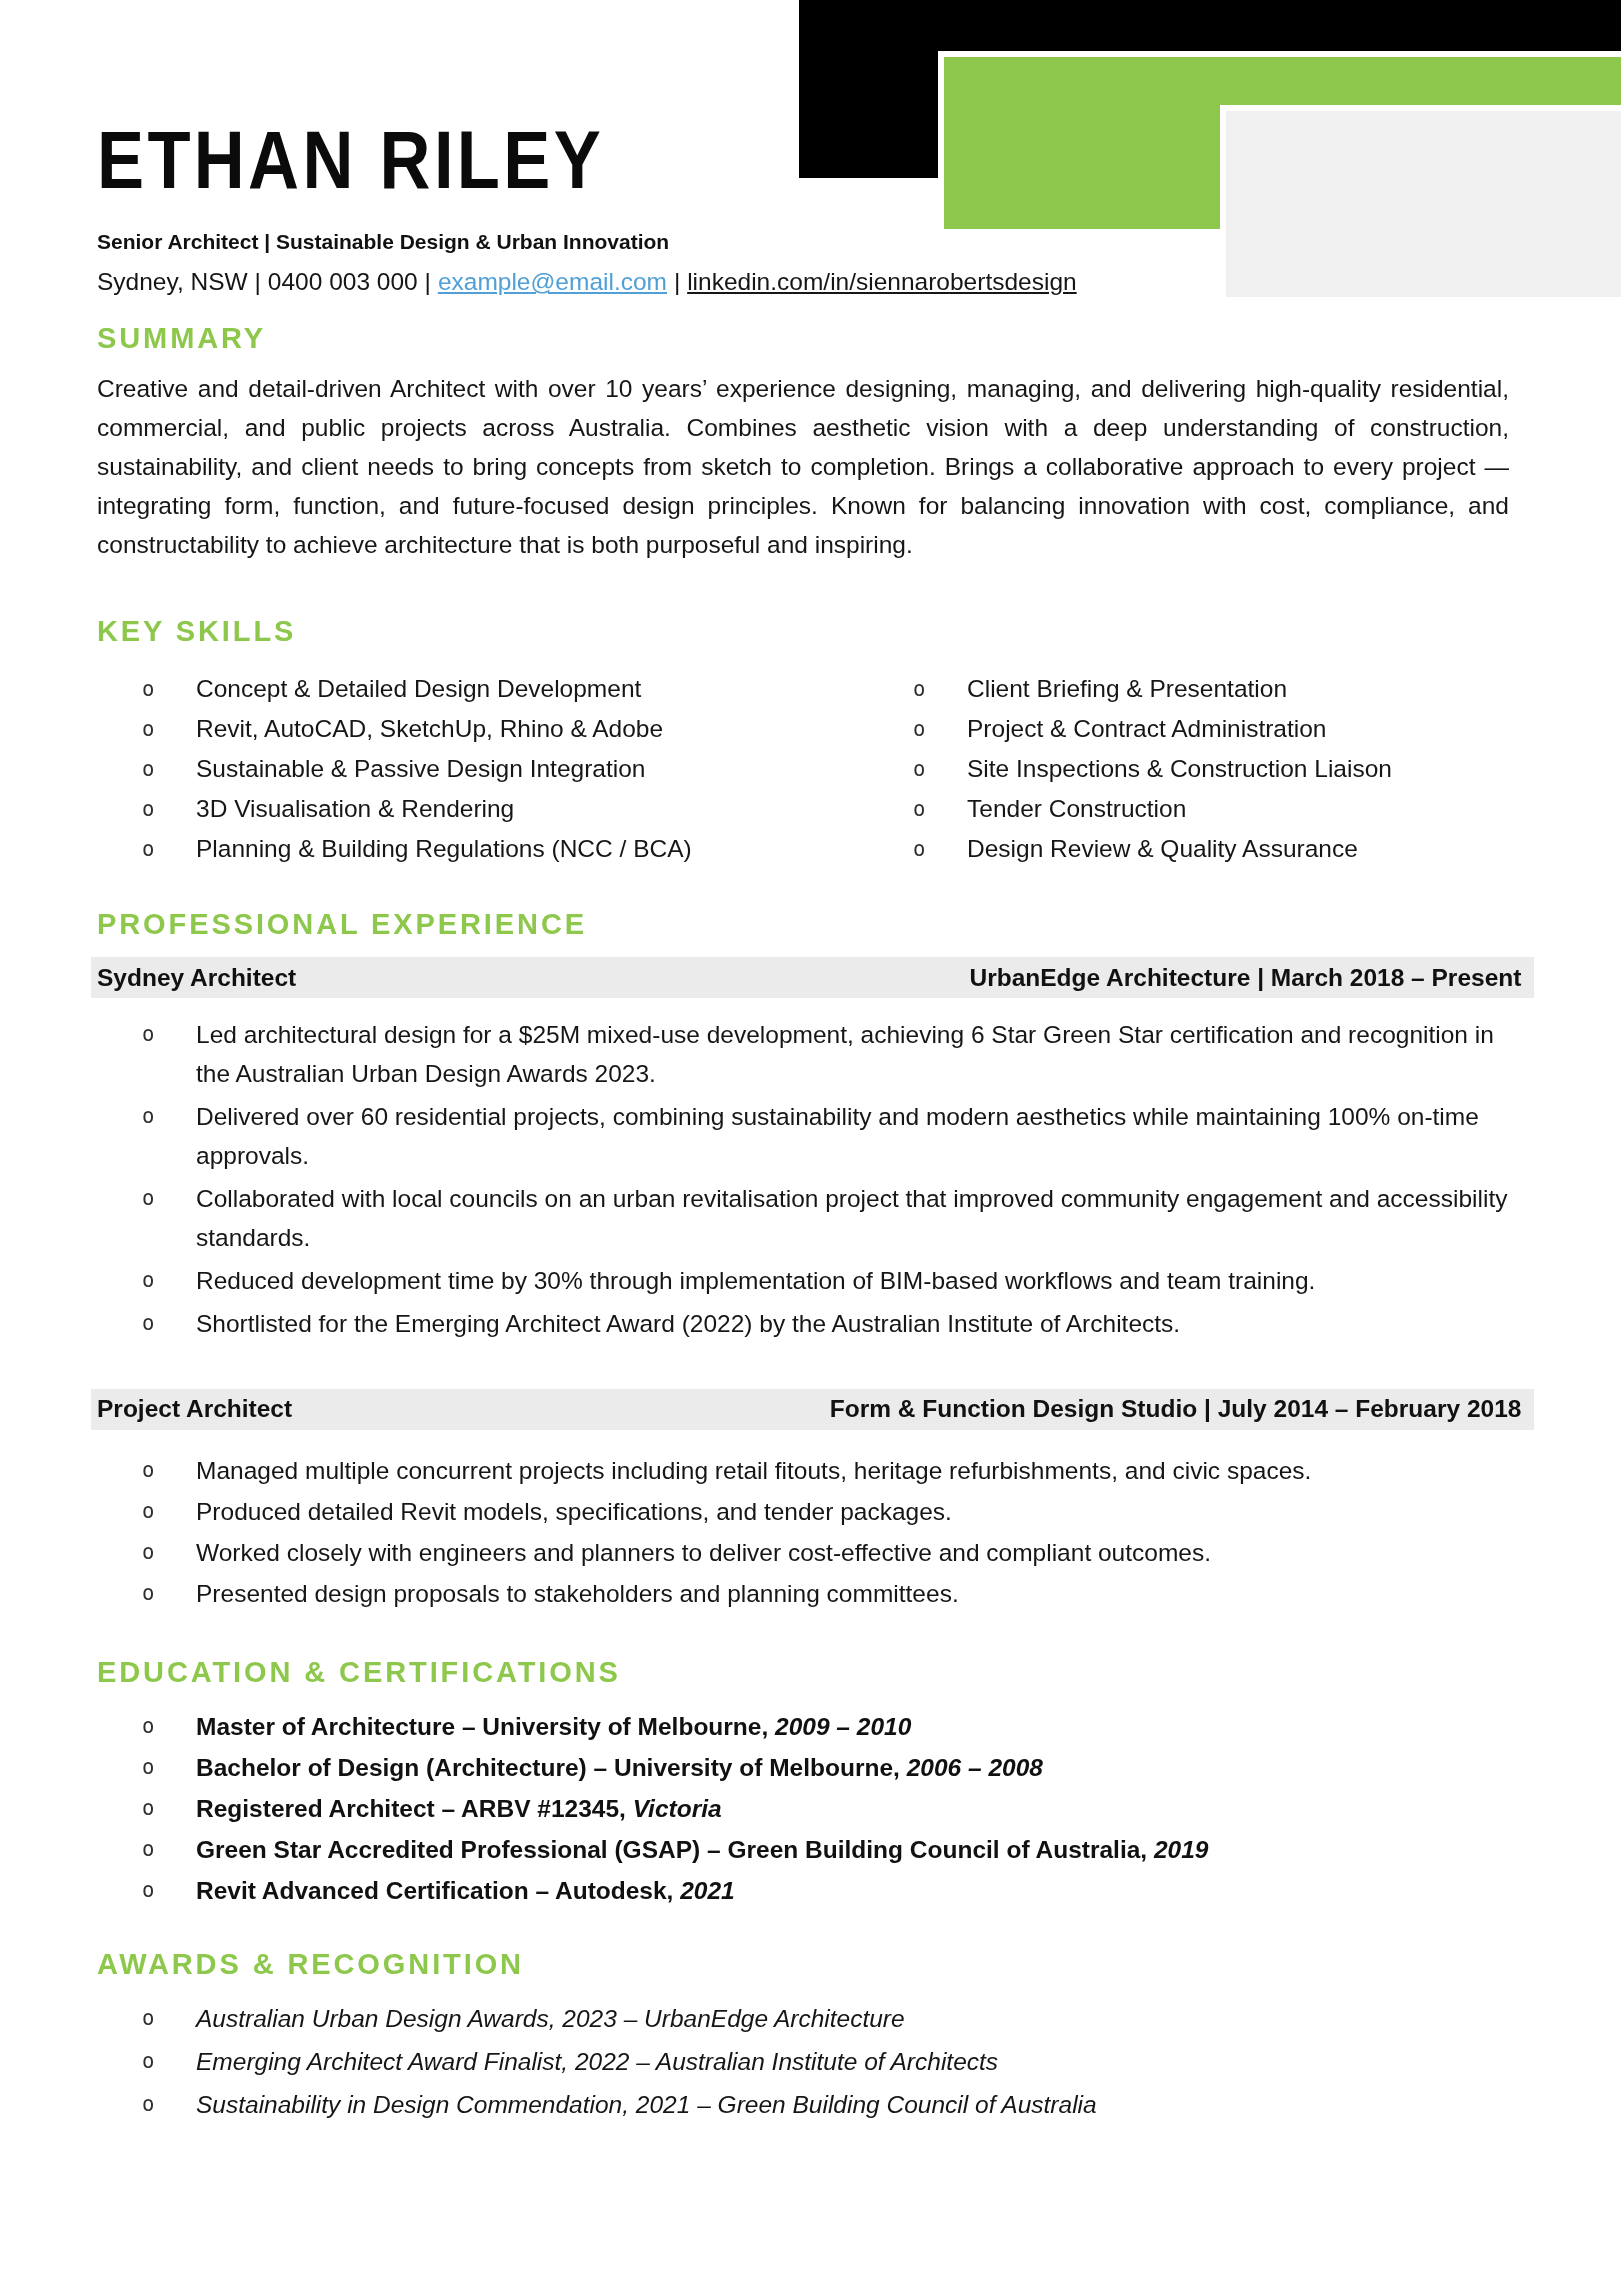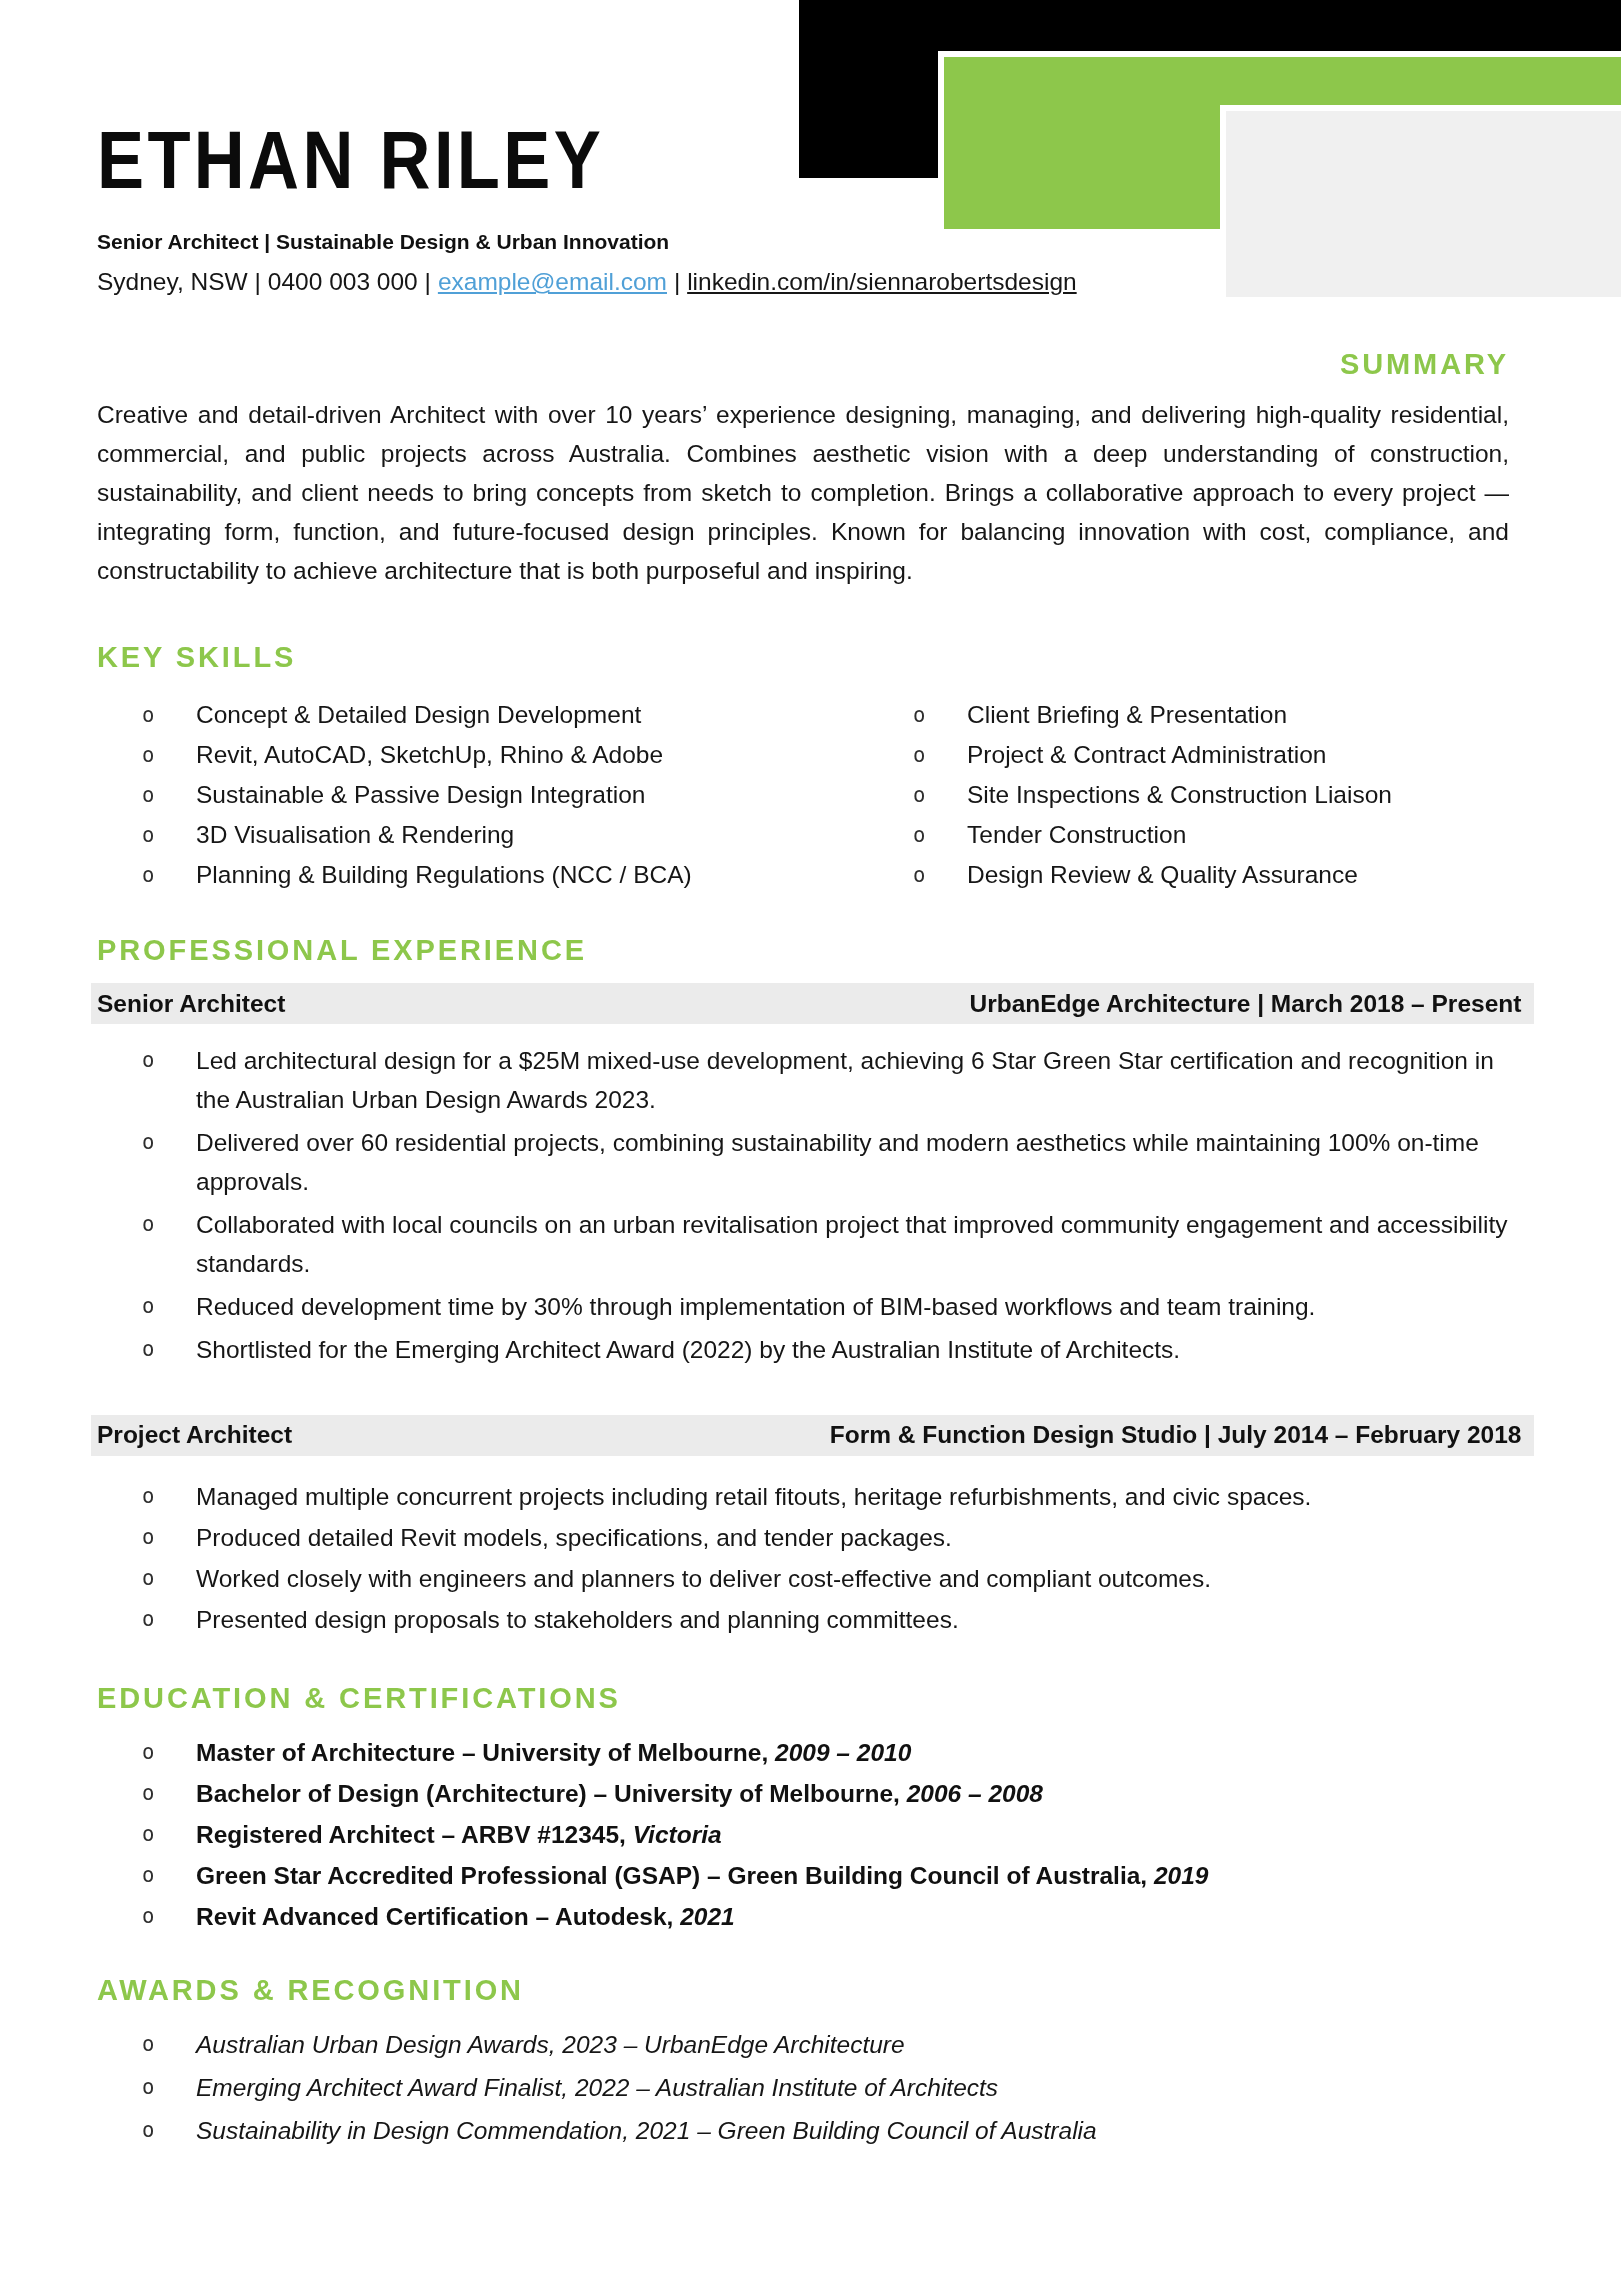--- a/index.html
+++ b/index.html
@@ -21,21 +21,21 @@
     letter-spacing:3.9px;white-space:nowrap;transform:scaleX(0.86);transform-origin:0 50%;
   }
   .subtitle{margin-top:20.6px;font-size:21px;line-height:31px;font-weight:bold;color:#111;}
   .contact{margin-top:9.8px;font-size:24.5px;line-height:31px;color:#161616;}
   .contact .sep{padding:0 6.9px;}
   a.email{color:#50A0D7;text-decoration:underline;cursor:pointer;}
   a.linkedin{color:#161616;text-decoration:underline;cursor:pointer;}
   h2.sect{
     margin:0;font-size:29px;line-height:35px;font-weight:bold;color:#8DC74B;letter-spacing:2.9px;
   }
-  #h-summary{margin-top:50px;text-align:right;}
+  #h-summary{margin-top:24px;}
   .summary-body{margin:12.7px 0 0 0;font-size:24.5px;line-height:39px;text-align:justify;color:#161616;}
   #h-skills{margin-top:50px;}
   ul{list-style:none;margin:0;padding:0;}
   .skills{margin-top:19.6px;display:grid;grid-template-columns:771px 1fr;}
   .skills li{position:relative;padding-left:99px;font-size:24.5px;line-height:40px;color:#161616;}
   .bullet{
     position:absolute;left:45px;top:0;font-family:"DejaVu Sans Mono",monospace;
     font-size:20.6px;line-height:inherit;color:#2e2e2e;font-weight:normal;font-style:normal;
   }
   #h-exp{margin-top:38px;}
@@ -136,21 +136,21 @@
           <li>
             <span class="bullet">o</span>
             <span>Design Review &amp; Quality Assurance</span>
           </li>
         </ul>
     </div>
 
     <h2 class="sect" id="h-exp">PROFESSIONAL EXPERIENCE</h2>
 
     <div class="band band-1">
-      <span>Senior Architect</span>
+      <span>Sydney Architect</span>
       <span>UrbanEdge Architecture | March 2018 – Present</span>
     </div>
     <ul class="job-list job-list-1">
 
         <li>
           <span class="bullet">o</span>
           <span>Led architectural design for a $25M mixed-use development, achieving 6 Star Green Star certification and recognition in the Australian Urban Design Awards 2023.</span>
         </li>
 
         <li>

